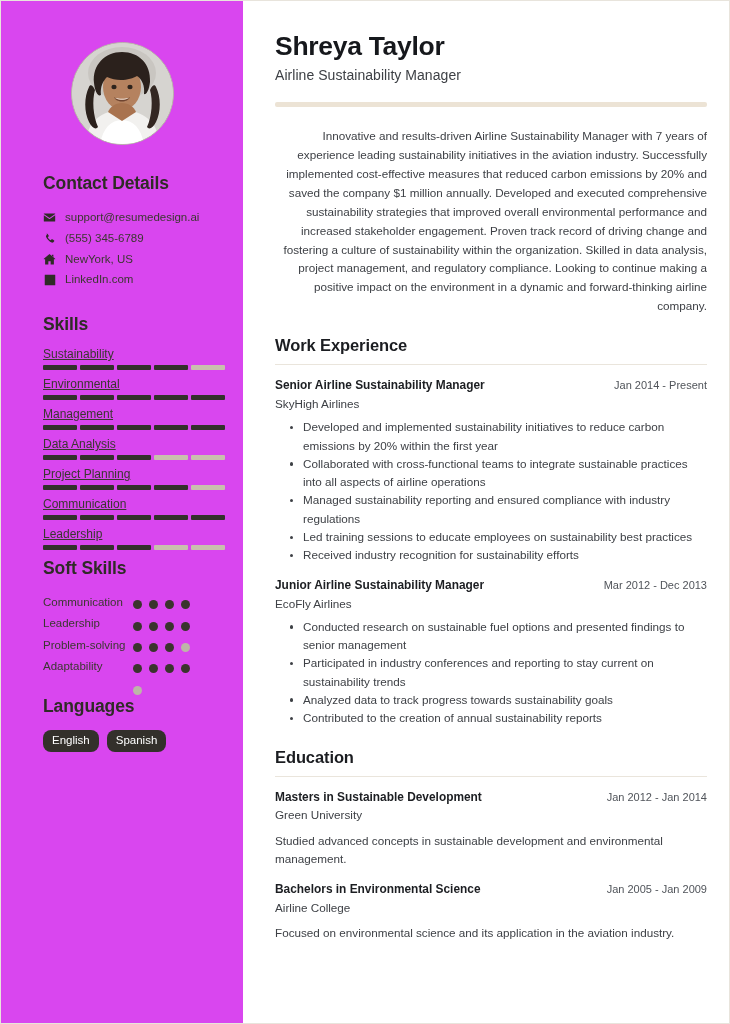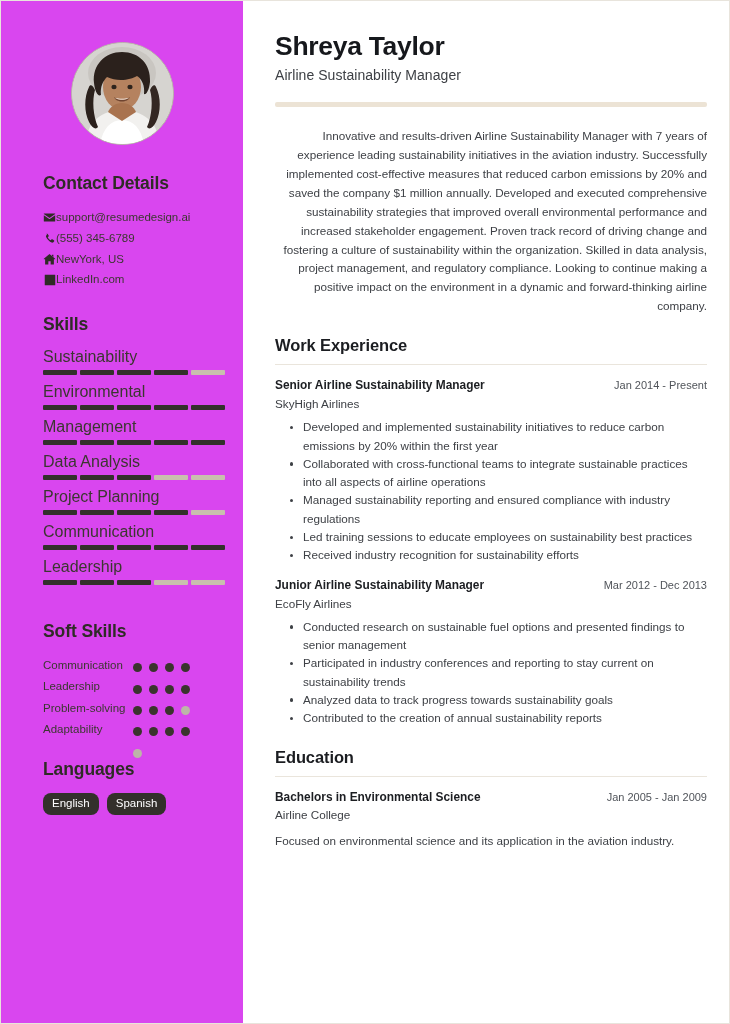--- a/index.html
+++ b/index.html
@@ -56,59 +56,61 @@
   }
   .sb-contact-title { margin-top: 28px; }
 
   .contact-list {
     margin-top: 17px;
     padding-left: 30px;
   }
   .contact-row {
     display: flex;
     align-items: center;
+    gap: 9px;
     margin-bottom: 7px;
     font-size: 11.5px;
     color: #3b3730;
   }
   .contact-row .ic {
     width: 13px;
     height: 13px;
     flex: 0 0 13px;
     display: flex;
     align-items: center;
     justify-content: center;
     color: #2f2b26;
   }
   .contact-row .ic svg { display: block; }
   .contact-txt { line-height: 1.2; white-space: nowrap; }
 
   .sb-skills-title { margin-top: 27px; }
   .skills-list { margin-top: 12px; padding-left: 30px; padding-right: 30px; }
   .skill-item { margin-bottom: 7px; }
   .skill-name {
-    font-size: 16px;
+    font-size: 12px;
     color: #3b3730;
     margin-bottom: 3px;
     line-height: 1.25;
+    text-decoration: underline;
   }
   .skill-bar {
     display: flex;
     gap: 3px;
     width: 182px;
   }
   .seg {
     flex: 1 1 0;
     height: 5px;
     border-radius: 1px;
     background: #c9bfae;
   }
   .seg.on { background: #33302b; }
 
-  .sb-soft-title { margin-top: 36px; }
+  .sb-soft-title { margin-top: 8px; }
   .soft-wrap {
     margin-top: 13px;
     padding-left: 30px;
     position: relative;
     height: 92px;
   }
   .soft-labels { }
   .soft-label {
     font-size: 11.5px;
     color: #3b3730;
@@ -490,20 +492,28 @@
           </div>
         </div>
     </section>
 
     <section class="section">
       <div class="section-title">Education</div>
       <div class="section-rule"></div>
       <div id="edu-entries">
           <div class="entry">
             <div class="entry-head">
+              <div class="entry-title">Masters in Sustainable Development</div>
+              <div class="entry-date">Jan 2012 - Jan 2014</div>
+            </div>
+            <div class="entry-org">Green University</div>
+            <div class="entry-desc">Studied advanced concepts in sustainable development and environmental management.</div>
+          </div>
+          <div class="entry">
+            <div class="entry-head">
               <div class="entry-title">Bachelors in Environmental Science</div>
               <div class="entry-date">Jan 2005 - Jan 2009</div>
             </div>
             <div class="entry-org">Airline College</div>
             <div class="entry-desc">Focused on environmental science and its application in the aviation industry.</div>
           </div>
         </div>
     </section>
 
   </main>

